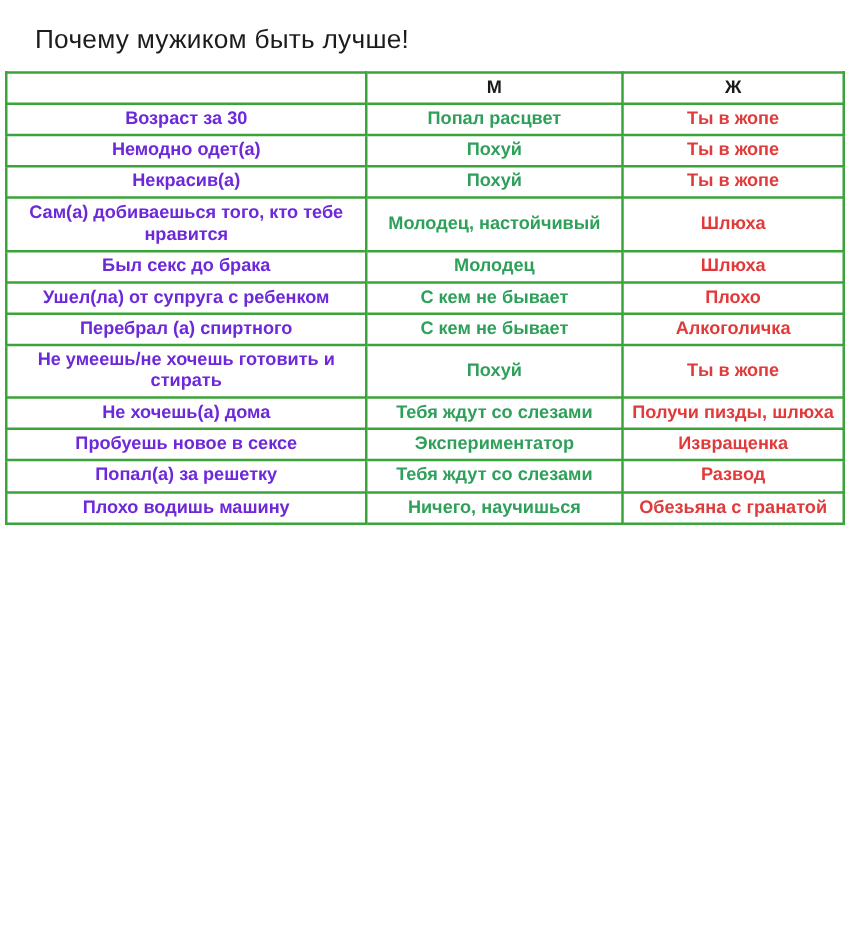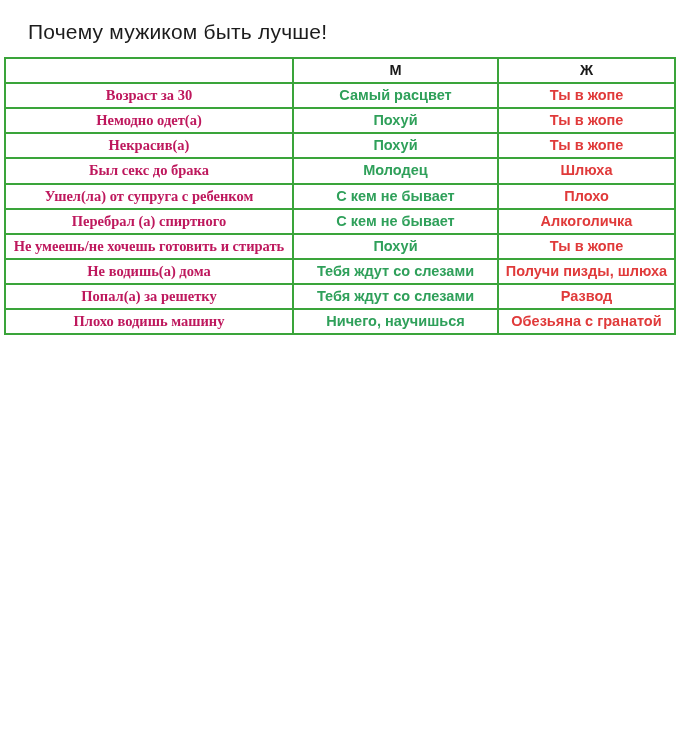--- a/index.html
+++ b/index.html
@@ -50,23 +50,22 @@
 
   thead th {
     font-size: 19px;
     color: #1a1a1a;
     padding: 4px 0 5px 0;
     font-weight: bold;
   }
   thead th.blank { border-left: 2px solid #3aa43a; }
 
   td.label {
-    color: #be185d;
+    color: #6d28d9;
     font-size: 14.5px;
-    font-family: Liberation Serif, serif;
   }
   td.m {
     color: #2fa05a;
   }
   td.f {
     color: #e03a3a;
     margin-top: 41px;
   }
   td.small {
     font-size: 12.5px;
@@ -88,32 +87,37 @@
     <thead>
       <tr>
         <th class="blank"></th>
         <th>М</th>
         <th>Ж</th>
       </tr>
     </thead>
     <tbody>
       <tr>
         <td class="label">Возраст за 30</td>
-        <td class="m">Самый расцвет</td>
+        <td class="m">Попал расцвет</td>
         <td class="f">Ты в жопе</td>
       </tr>
       <tr>
         <td class="label">Немодно одет(а)</td>
         <td class="m">Похуй</td>
         <td class="f">Ты в жопе</td>
       </tr>
       <tr>
         <td class="label">Некрасив(а)</td>
         <td class="m">Похуй</td>
         <td class="f">Ты в жопе</td>
+      </tr>
+      <tr>
+        <td class="label">Сам(а) добиваешься того, кто тебе нравится</td>
+        <td class="m">Молодец, настойчивый</td>
+        <td class="f">Шлюха</td>
       </tr>
       <tr>
         <td class="label">Был секс до брака</td>
         <td class="m">Молодец</td>
         <td class="f">Шлюха</td>
       </tr>
       <tr>
         <td class="label">Ушел(ла)  от супруга с ребенком</td>
         <td class="m">С кем не бывает</td>
         <td class="f">Плохо</td>
@@ -122,23 +126,28 @@
         <td class="label">Перебрал (а) спиртного</td>
         <td class="m">С кем не бывает</td>
         <td class="f">Алкоголичка</td>
       </tr>
       <tr>
         <td class="label">Не умеешь/не хочешь готовить и стирать</td>
         <td class="m">Похуй</td>
         <td class="f">Ты в жопе</td>
       </tr>
       <tr>
-        <td class="label">Не водишь(а) дома</td>
+        <td class="label">Не хочешь(а) дома</td>
         <td class="m">Тебя ждут со слезами</td>
         <td class="f small">Получи пизды, шлюха</td>
+      </tr>
+      <tr>
+        <td class="label">Пробуешь новое в сексе</td>
+        <td class="m">Экспериментатор</td>
+        <td class="f">Извращенка</td>
       </tr>
       <tr>
         <td class="label">Попал(а) за решетку</td>
         <td class="m">Тебя ждут со слезами</td>
         <td class="f">Развод</td>
       </tr>
       <tr>
         <td class="label">Плохо водишь машину</td>
         <td class="m">Ничего, научишься</td>
         <td class="f">Обезьяна с гранатой</td>

